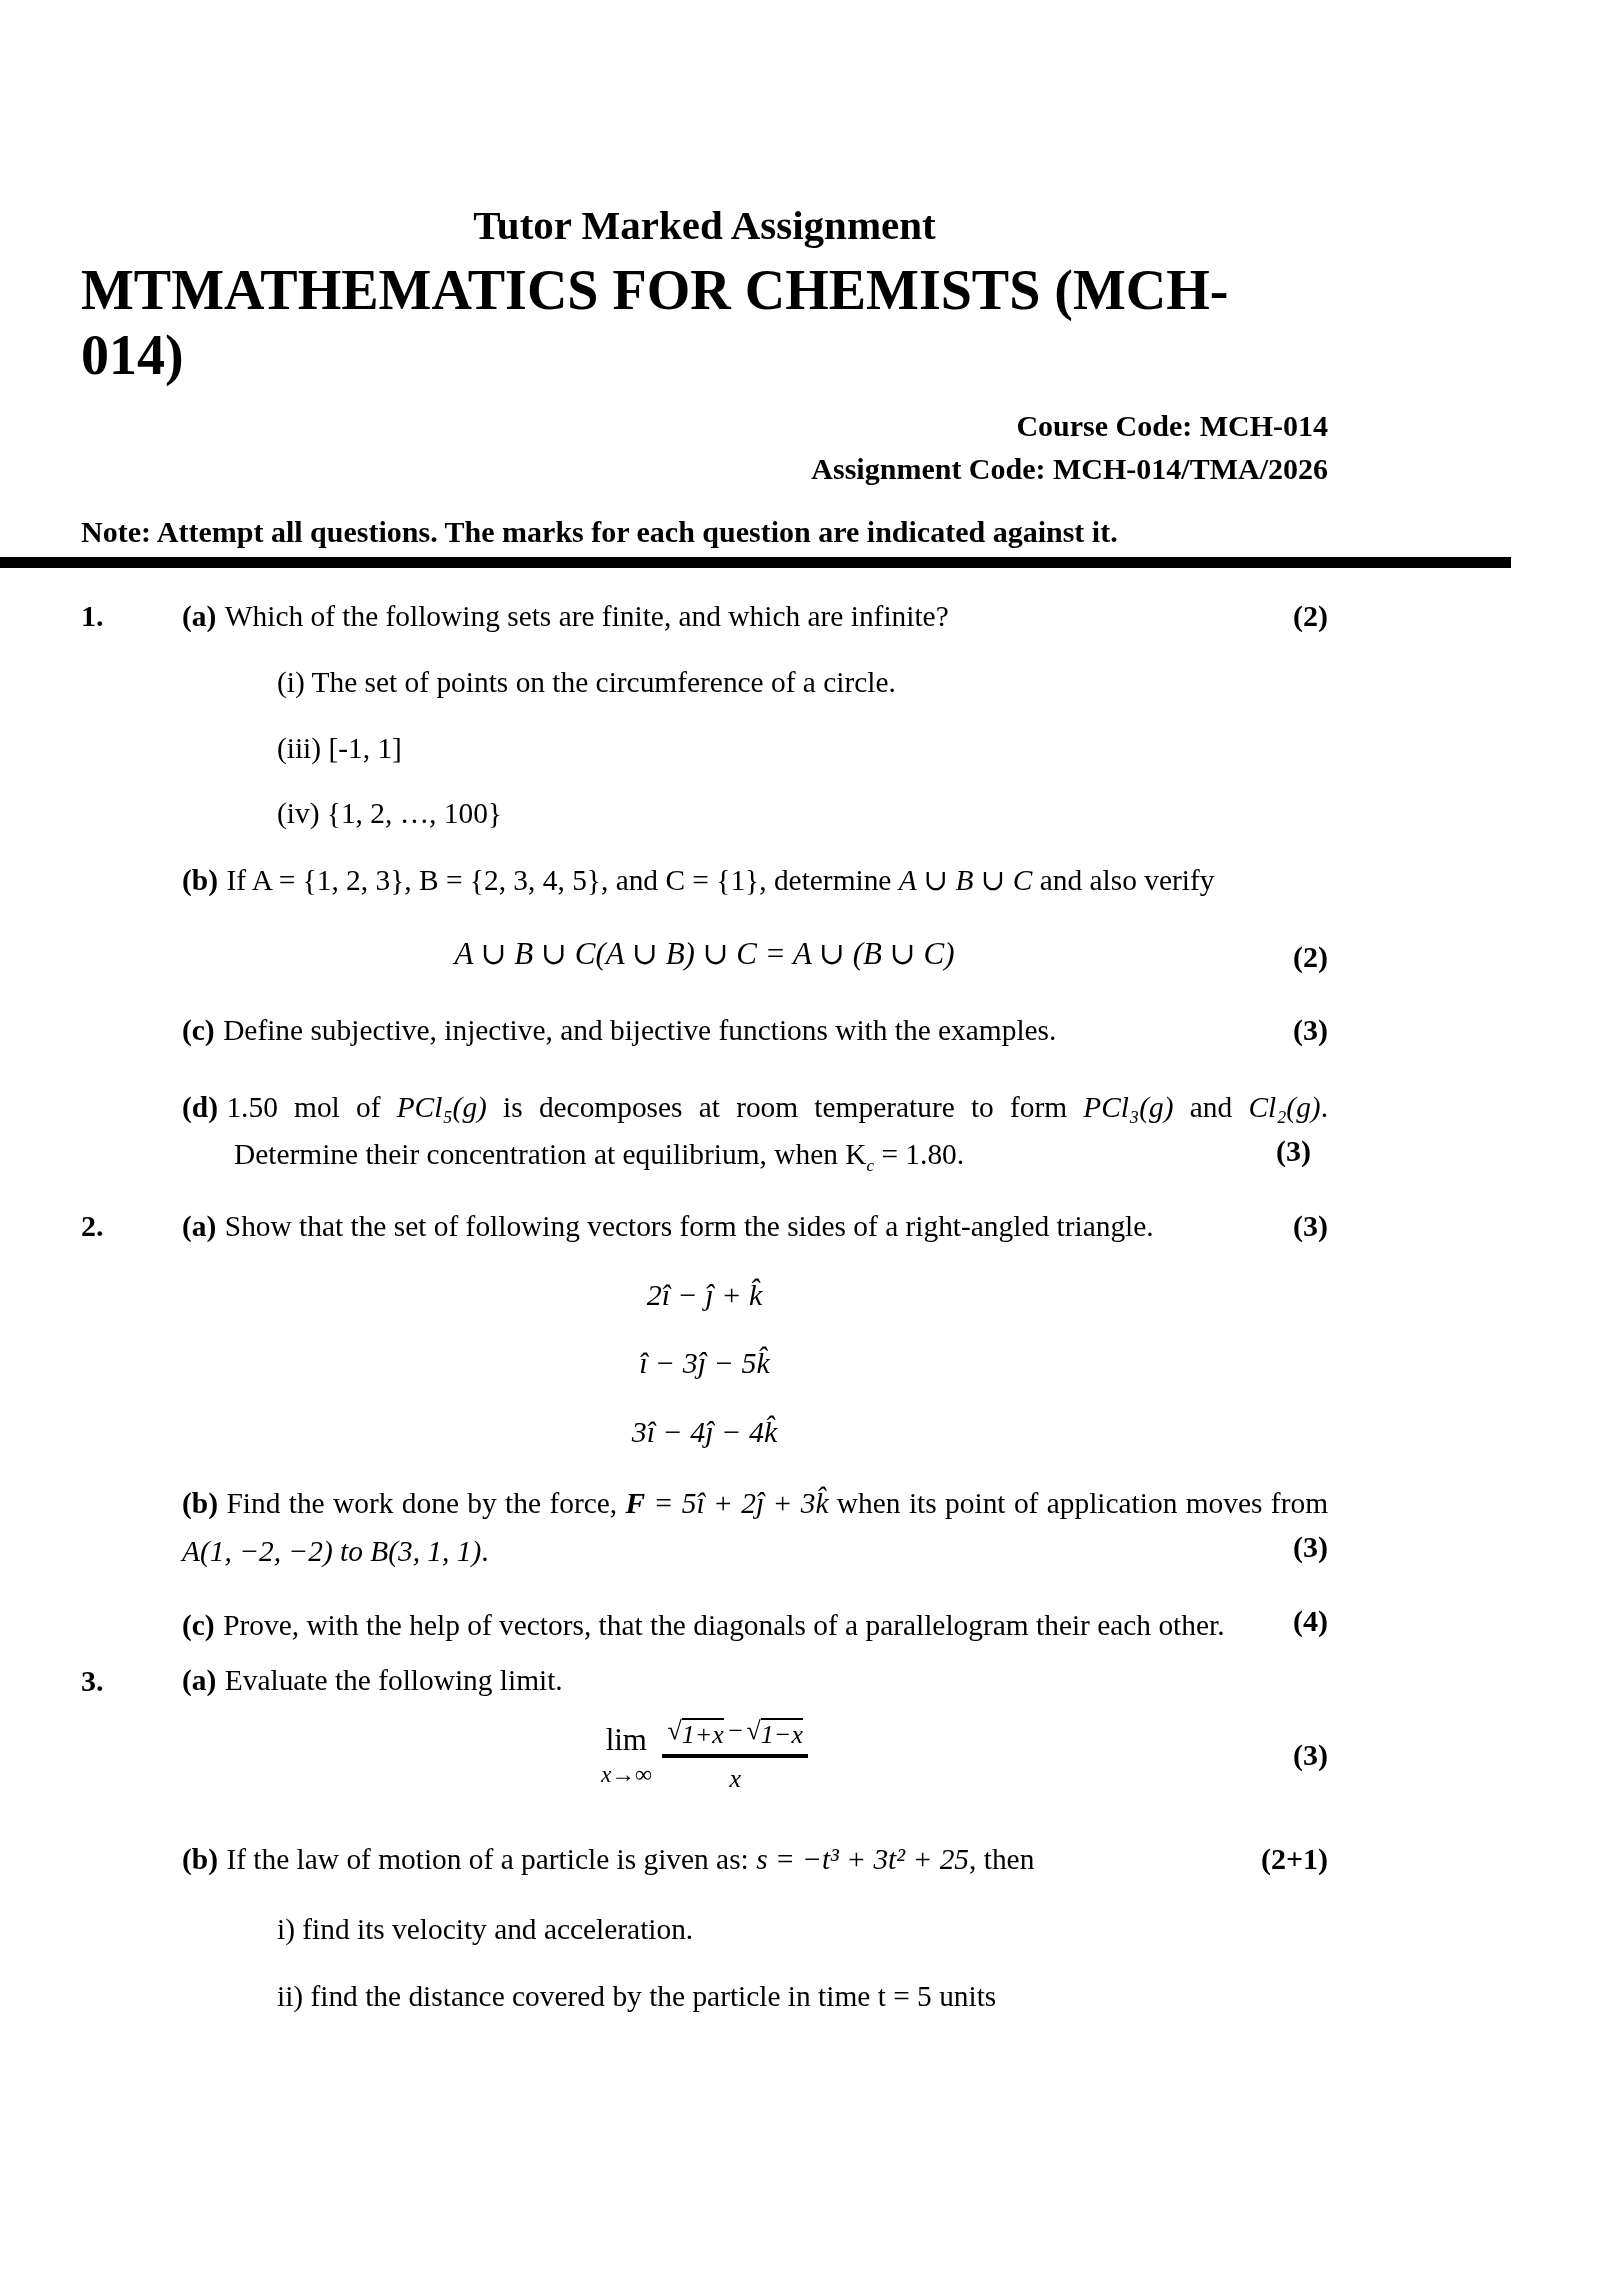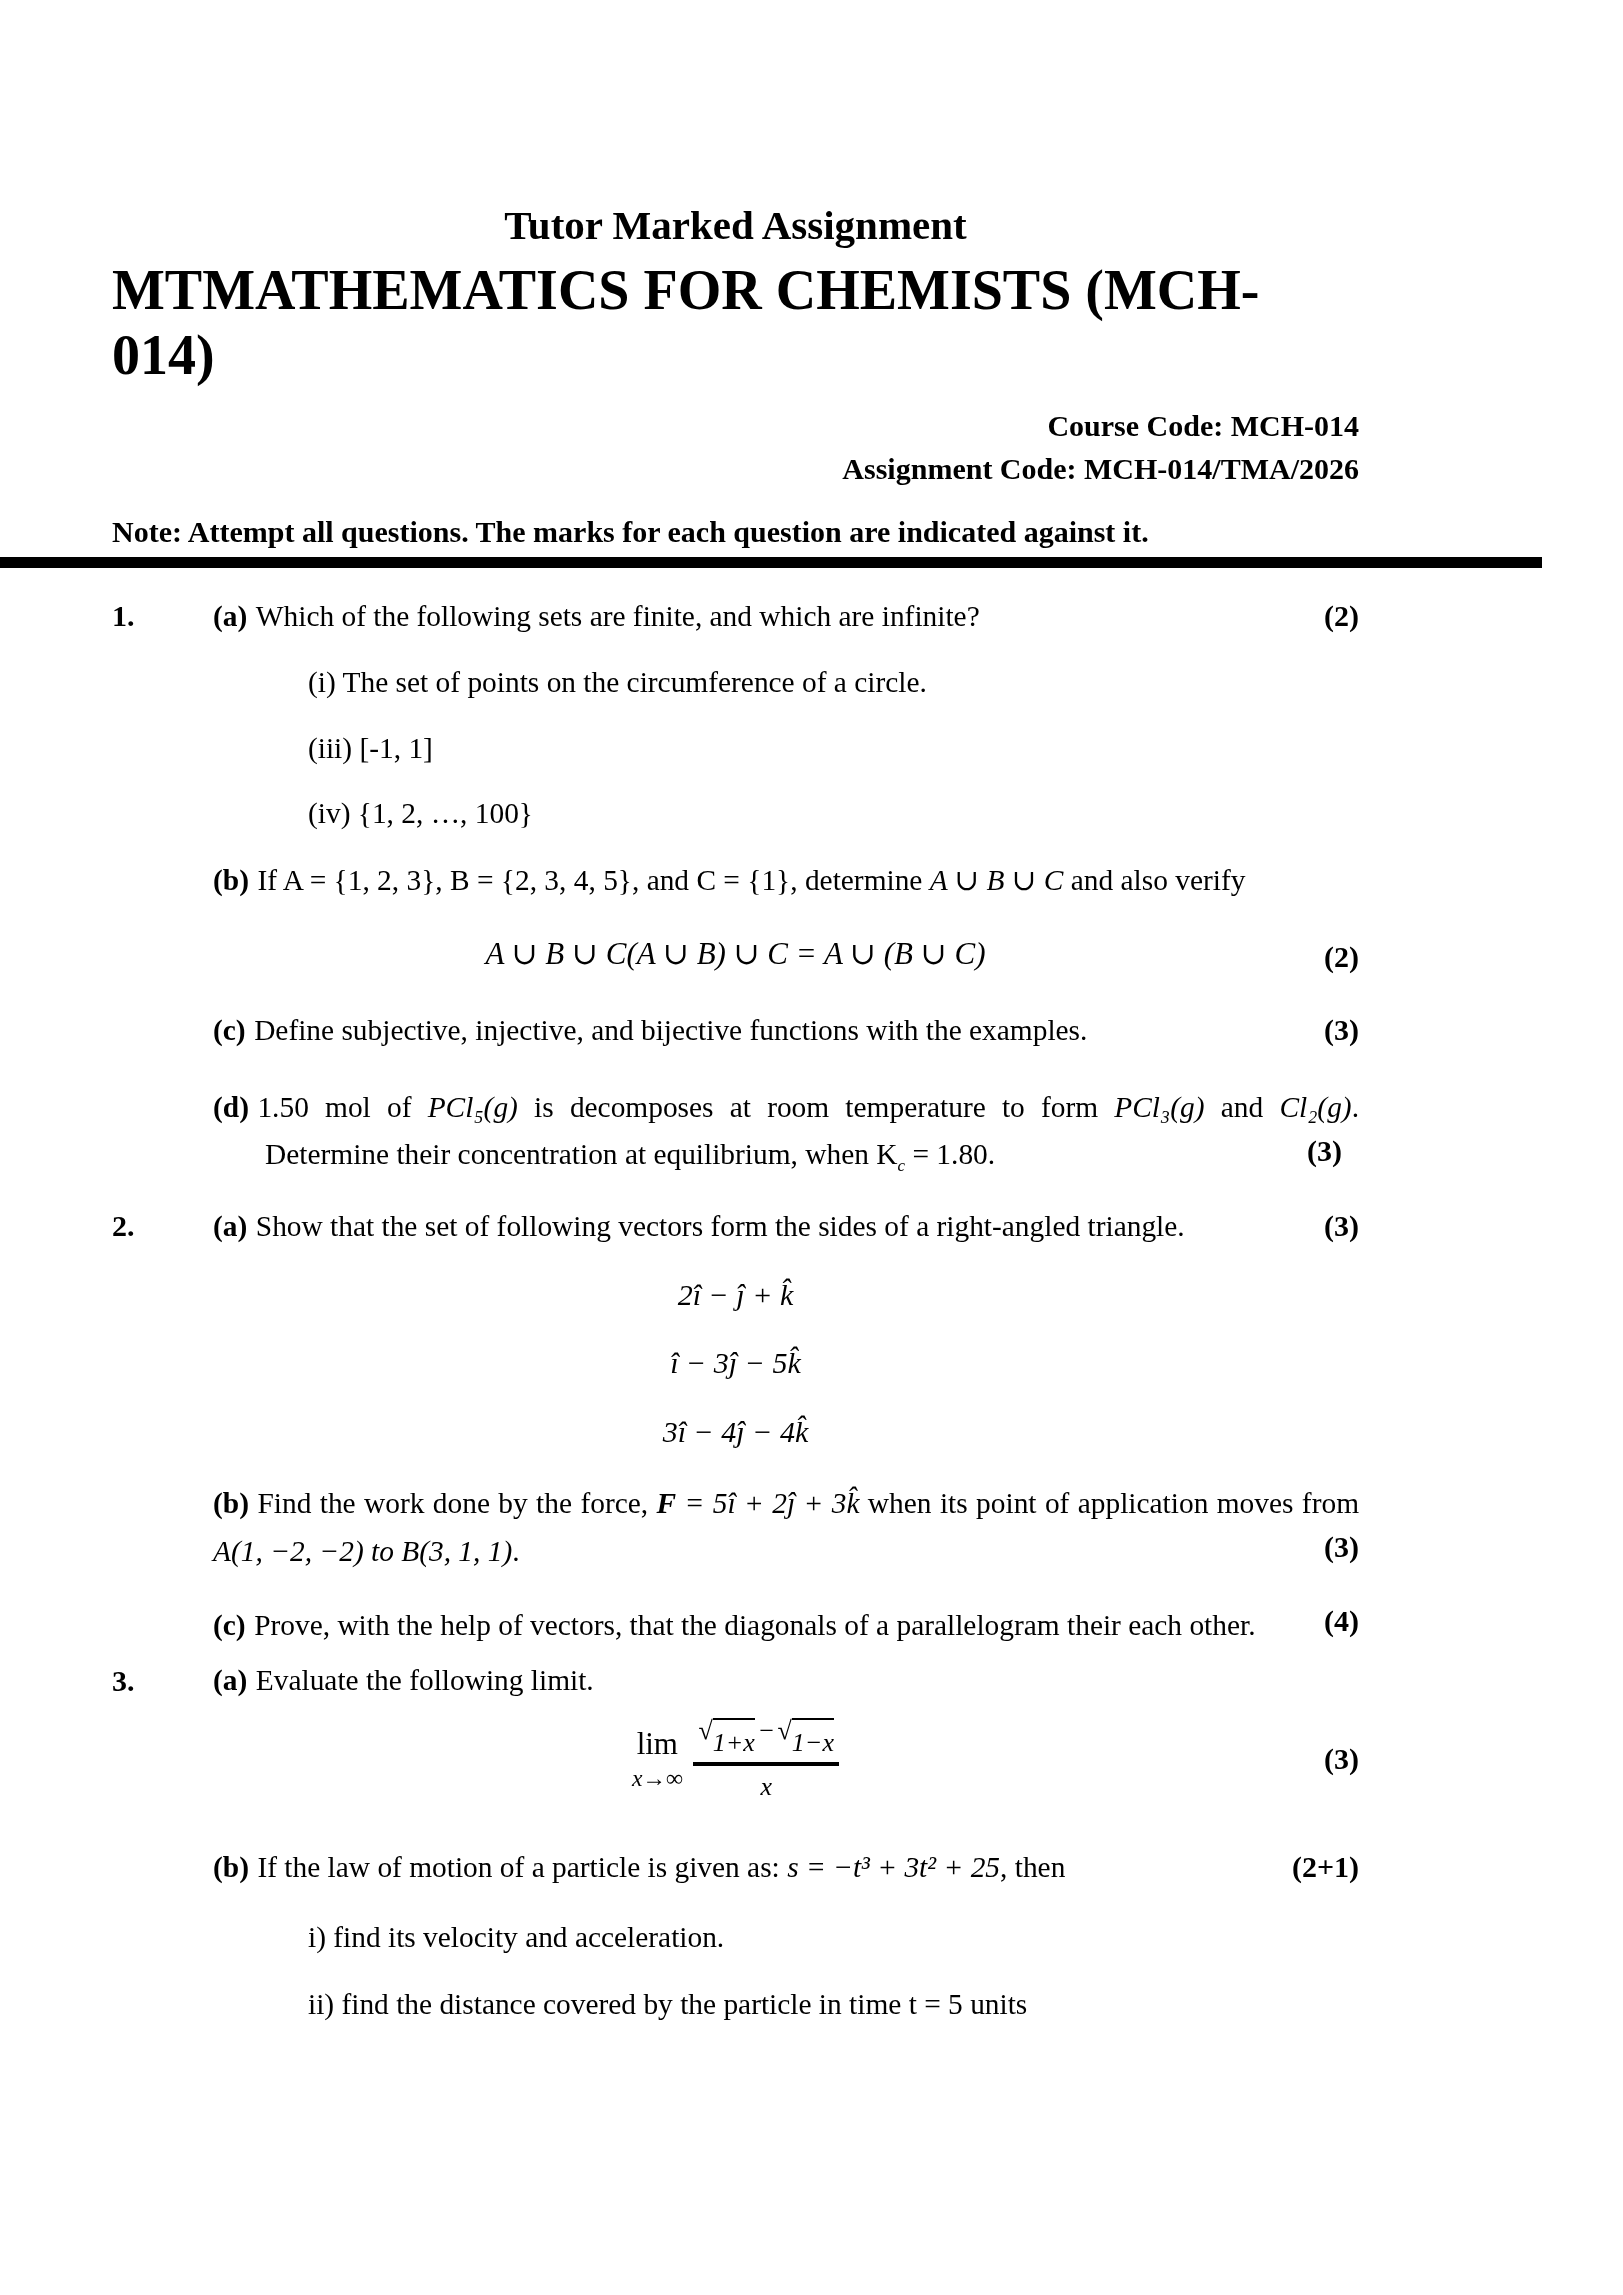--- a/index.html
+++ b/index.html
@@ -2,21 +2,21 @@
 <html style="font-size:10.5px"><head>
 <meta charset="utf-8">
 <title>Tutor Marked Assignment</title>
 <style>
   html, body { margin:0; padding:0; background:#ffffff; }
   body {
     width:1623px; height:2295px; overflow:hidden;
     font-family:"Liberation Serif","DejaVu Serif",serif;
     color:#000;
   }
-  .content { position:relative; margin-left:112px; width:1247px; }
+  .content { position:relative; margin-left:81px; width:1247px; }
 
   .title1 { margin:0; margin-top:202px; text-align:center; font-weight:bold; font-size:41px; line-height:1.15; }
   .title2 { margin:0; margin-top:9.2px; text-align:left; font-weight:bold; font-size:56px; line-height:1.15; }
 
   .meta { margin-top:18.3px; text-align:right; font-weight:bold; font-size:30px; line-height:1.42; }
 
   .note { margin-top:21px; font-weight:bold; font-size:30px; line-height:1.3; }
   .rule { margin-top:6.5px; margin-left:-193px; width:1623px; height:11px; background:#000; }
 
   .qrow { display:flex; font-size:29.4px; line-height:1.3; }
@@ -45,21 +45,21 @@
   .boldit { font-weight:bold; font-style:italic; }
   sub.it { font-size:17px; font-style:italic; }
 
   .limit { display:inline-flex; align-items:center; }
   .limcol { display:inline-flex; flex-direction:column; align-items:center; line-height:1; }
   .limword { font-size:31px; }
   .limapp { font-size:23.6px; font-style:italic; margin-top:7.9px; }
   .frac { display:inline-flex; flex-direction:column; align-items:center; margin-left:10.5px; line-height:1; }
   .fracnum { display:flex; align-items:flex-start; font-size:26px; font-style:italic; padding:0 5.2px 5.2px 5.2px; }
   .fracnum .rad { font-style:italic; }
-  .fracnum .radicand { border-top:2.6px solid #000; padding-top:10px; }
+  .fracnum .radicand { border-top:2.6px solid #000; padding-top:2px; }
   .fracnum .op { margin:0 2.6px; }
   .fracbar { align-self:stretch; height:4.6px; background:#000; }
   .fracden { font-size:26px; font-style:italic; padding-top:7.9px; }.mt18{margin-top:11.8px}.mt28{margin-top:18.3px}.mt38{margin-top:25px}
   .mt40{margin-top:26px}.mt42{margin-top:27.5px}.mt45{margin-top:29.4px}
   .mt46{margin-top:30px}.mt48{margin-top:31px}.mt50{margin-top:33px}.mt52{margin-top:34px}
   .mt55{margin-top:36px}.mt72{margin-top:47px}
 </style>
 </head>
 <body>
 

